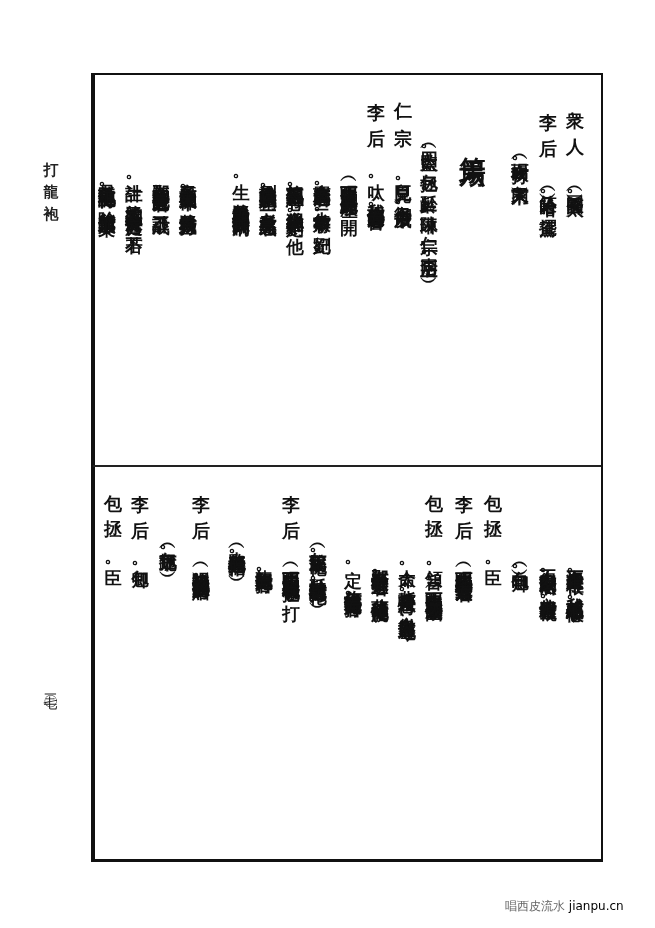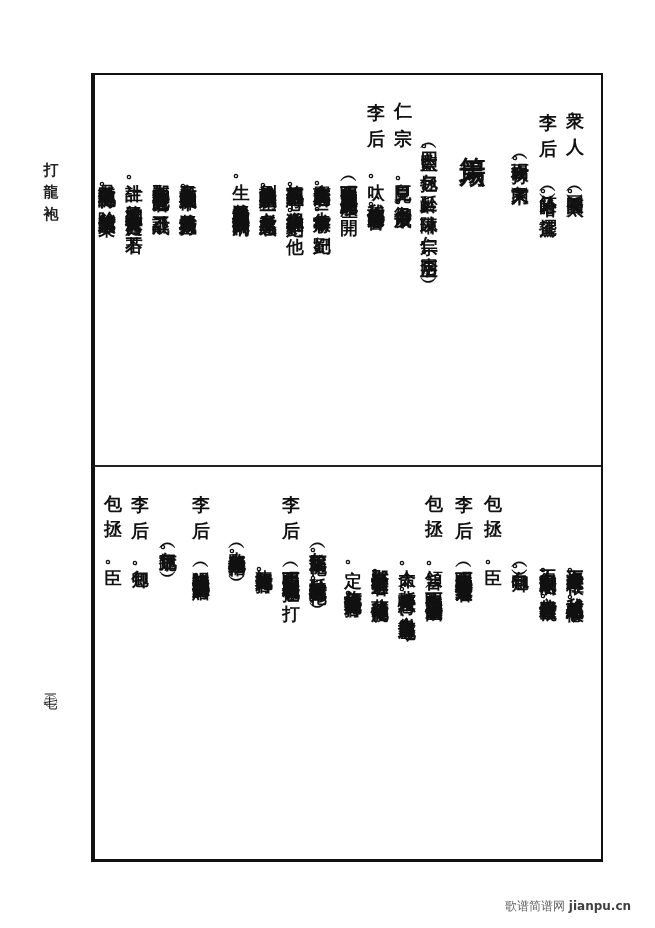--- a/index.html
+++ b/index.html
@@ -33,21 +33,21 @@
       font-weight: bold; letter-spacing: 26px; white-space: nowrap;
     }
     .scene-title {
       position: absolute; writing-mode: vertical-rl; font-size: 26px; line-height: 26px;
       letter-spacing: 2px; font-weight: bold;
     }
     .watermark {
       position: absolute; left: 505px; top: 898px; font-size: 12px; color: #666;
       font-family: "DejaVu Sans", sans-serif; white-space: nowrap;
     }
-    .watermark .en { color: #404040; font-weight: bold; }
+    .watermark .en { color: #000000; }
   </style>
 </head>
 <body>
 
 <div class="frame"></div>
 <div class="divider"></div>
 
 <div class="margin-title">打龍袍</div>
 <div class="page-num">三〇七</div>
 
@@ -109,15 +109,15 @@
 
 <div class="col" style="left:159px; top:537px;">（包拯跪下。）</div>
 
 <div class="role" style="left:131px; top:480px;">李后</div>
 <div class="col" style="left:131px; top:556px;">包卿。</div>
 
 <div class="role" style="left:104px; top:480px;">包拯</div>
 <div class="col" style="left:104px; top:556px;">臣。</div>
 
 <div class="watermark">
-  <span>歌谱简谱网</span>
+  <span>唱西皮流水</span>
   <span class="en">jianpu.cn</span>
 </div>
 
 </body></html>

